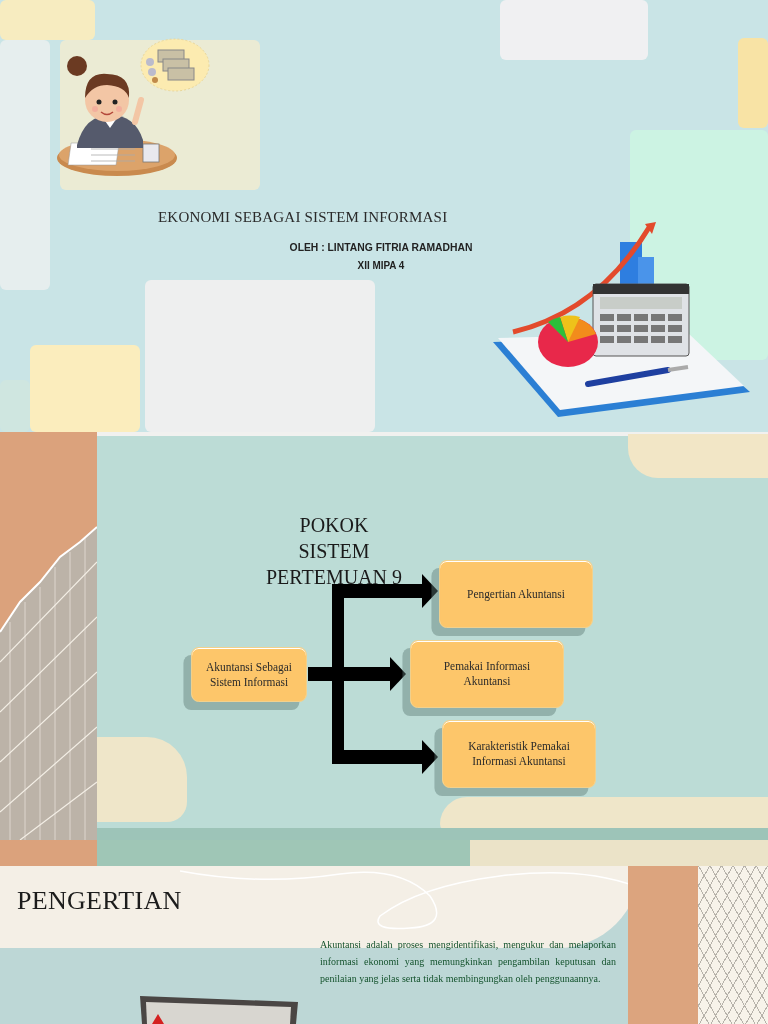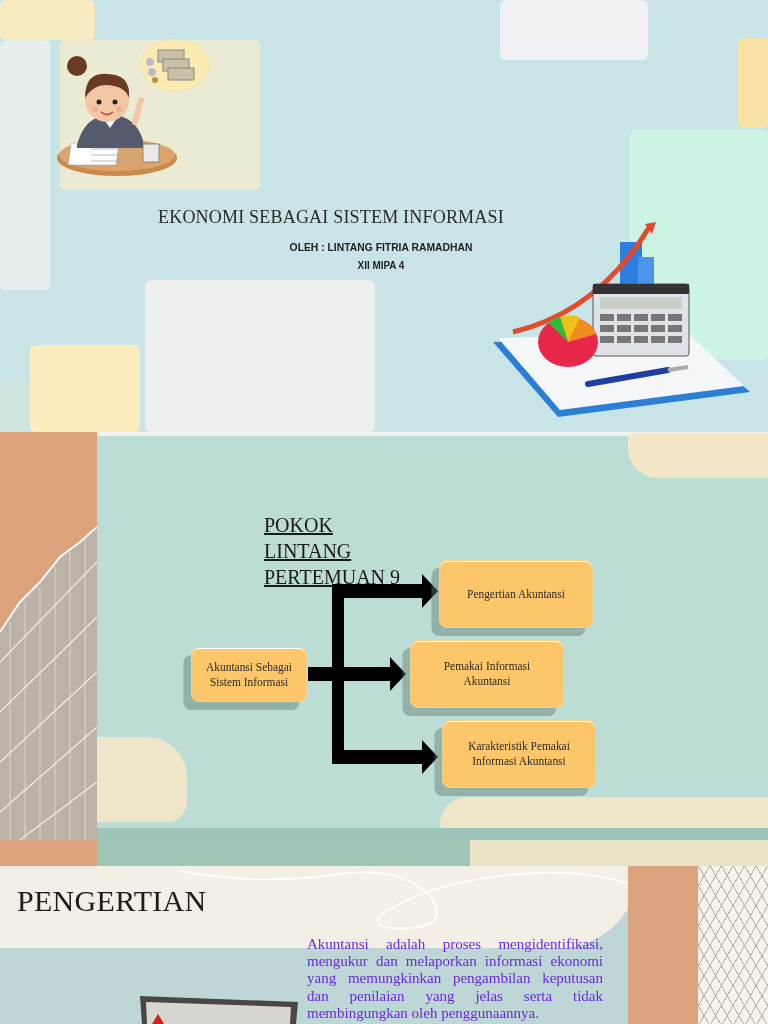--- a/index.html
+++ b/index.html
@@ -6,56 +6,56 @@
     html, body { width: 768px; height: 1024px; overflow: hidden; background: #e9eeee; }
     body { position: relative; font-family: "Liberation Serif", serif; }
 
     .slide { position: absolute; left: 0; width: 768px; overflow: hidden; }
 
     
     #slide1 { top: 0; height: 432px; background: #c9e4e6; }
     .s1-blob { position: absolute; border-radius: 6px; }
     .s1-title {
       position: absolute; left: 158px; top: 203px; width: 360px;
-      font-size: 18px; line-height: 28px; color: #2a2a2a; letter-spacing: 0.2px;
+      font-size: 15px; line-height: 28px; color: #2a2a2a; letter-spacing: 0.2px;
       font-family: "Liberation Serif", serif;
     }
     .s1-author {
       position: absolute; left: 282px; top: 238px; width: 220px; text-align: center;
       font-family: "Liberation Sans", sans-serif; font-size: 11.5px; line-height: 18px;
       color: #222; font-weight: bold; transform: scaleX(0.9); transform-origin: left;
     }
     .s1-author span { display: block; }
     .s1-author .l2 { font-weight: bold; font-size: 11px; }
 
     
     #slide2 { top: 432px; height: 408px; background: #bcdcd6; }
     .s2-title {
-      position: absolute; left: 264px; top: 80px; width: 140px; 
-      font-size: 20px; line-height: 26px; color: #1a1a1a; text-decoration: underline;
+      position: absolute; left: 264px; top: 80px; width: 140px; text-align: center;
+      font-size: 20px; line-height: 26px; color: #1a1a1a;
     }
     .box {
       position: absolute; background: #fdc66a; border-radius: 8px;
       display: flex; align-items: center; justify-content: center; text-align: center;
       font-size: 12px; line-height: 15px; color: #2a2a2a;
       box-shadow: -8px 8px 0 rgba(95,125,120,0.45), 0 1px 0 #fff inset;
       border: 1px solid #f2d28e;
       font-family: "Liberation Serif", serif;
       transform: scaleX(0.95);
     }
 
     
     #slide3 { top: 840px; height: 184px; background: #bdd7d6; }
     .s3-title {
       position: absolute; left: 17px; top: 44px;
-      font-size: 30px; line-height: 34px; color: #1c1c1c; letter-spacing: 0.3px;
+      font-size: 26px; line-height: 34px; color: #1c1c1c; letter-spacing: 0.3px;
     }
     .s3-body {
-      position: absolute; left: 307px; top: 96px; width: 296px;
-      font-size: 15px; line-height: 17.2px; color: #6d28d9; text-align: justify;
+      position: absolute; left: 320px; top: 96px; width: 296px;
+      font-size: 10px; line-height: 17.2px; color: #14532d; text-align: justify;
       text-align-last: left;
     }
   </style>
 </head>
 <body>
 
 <div class="slide" id="slide1">
 
   <div class="s1-blob" style="left:0;top:0;width:95px;height:40px;background:#f7ecc0;"></div>
   <div class="s1-blob" style="left:0;top:40px;width:50px;height:250px;background:#e6eeee;"></div>
@@ -158,21 +158,21 @@
       <line x1="85" y1="35" x2="85" y2="338" stroke-width="0.6"></line>
     </g>
     <polyline points="0,130 20,100 40,80 60,55 80,40 97,25" stroke="#fff" stroke-width="2" fill="none"></polyline>
   </svg>
   <div style="position:absolute;left:97px;top:305px;width:90px;height:85px;background:#efe6c9;border-radius:0 40px 20px 0;"></div>
   <div style="position:absolute;left:440px;top:365px;width:328px;height:36px;background:#efe6c9;border-radius:30px 0 0 10px;"></div>
   <div style="position:absolute;left:97px;top:396px;width:671px;height:12px;background:#9dc4b8;"></div>
 
   <div class="s2-title">
     <div>POKOK</div>
-    <div>LINTANG</div>
+    <div>SISTEM</div>
     <div>PERTEMUAN 9</div>
   </div>
 
   <svg style="position:absolute;left:300px;top:140px;" width="140" height="210" viewBox="0 0 140 210">
     <rect x="32" y="12" width="12" height="180" fill="#000"></rect>
     <rect x="8" y="95" width="36" height="14" fill="#000"></rect>
     <rect x="32" y="12" width="90" height="14" fill="#000"></rect>
     <polygon points="122,2 138,19 122,36" fill="#000"></polygon>
     <rect x="32" y="95" width="58" height="14" fill="#000"></rect>
     <polygon points="90,85 106,102 90,119" fill="#000"></polygon>

